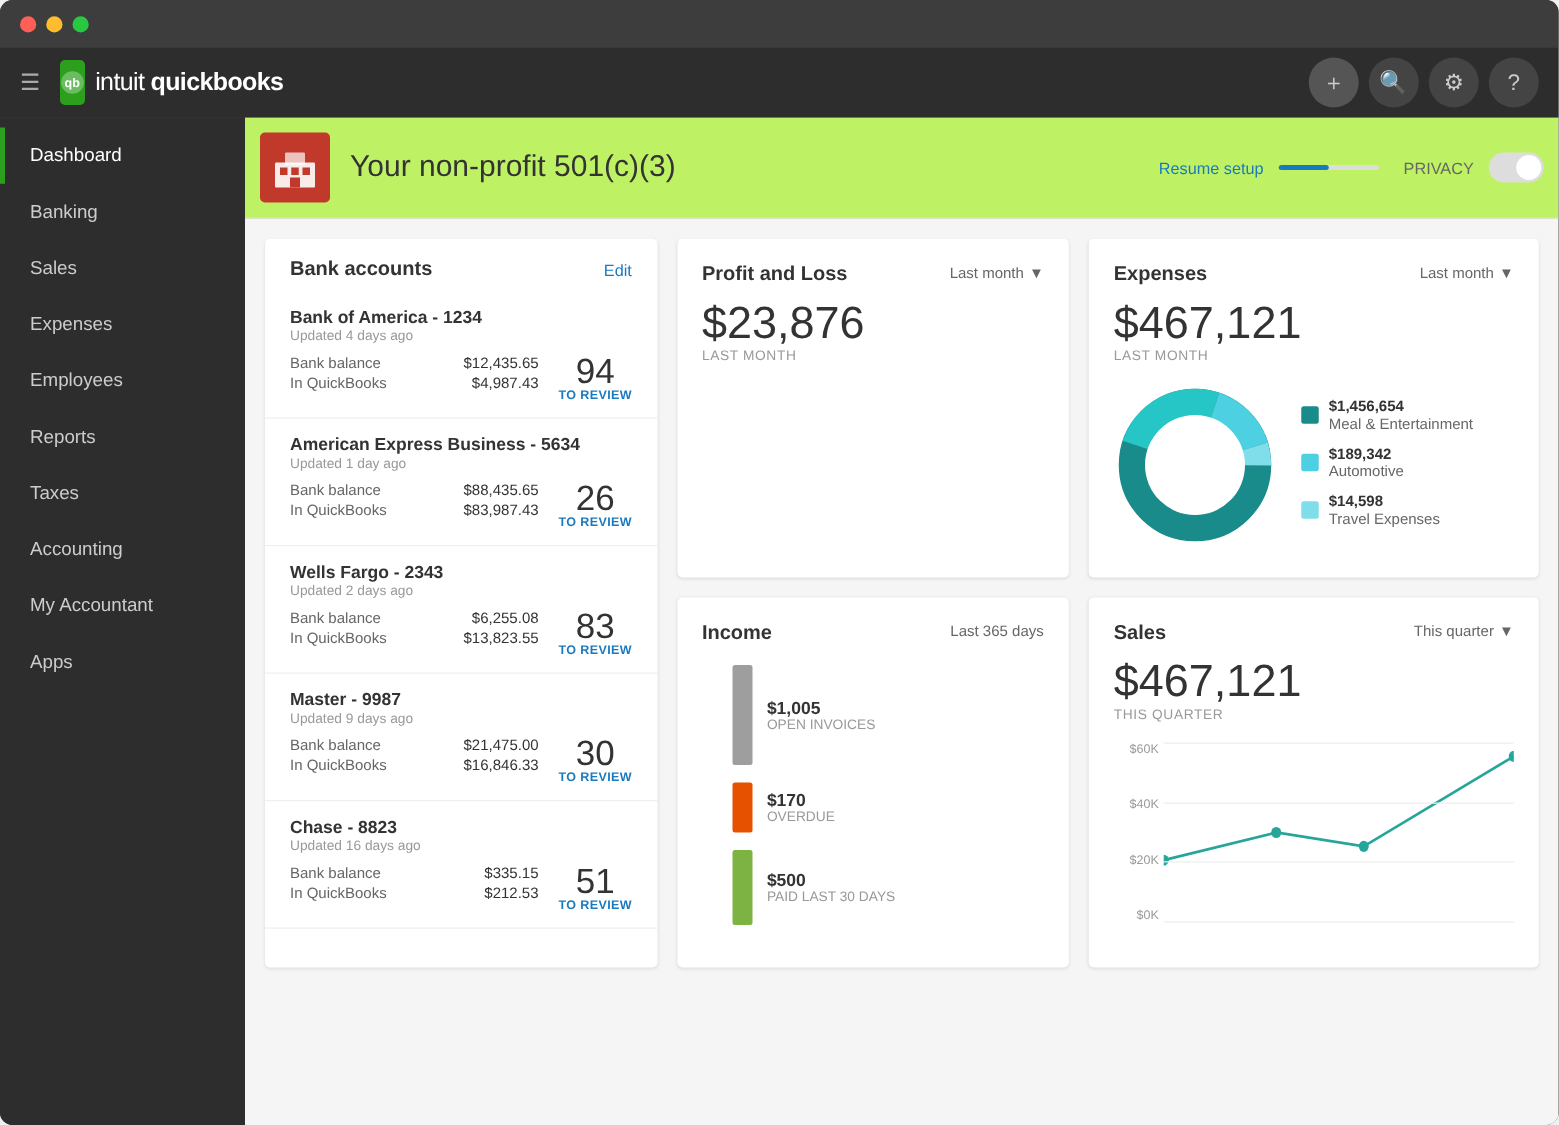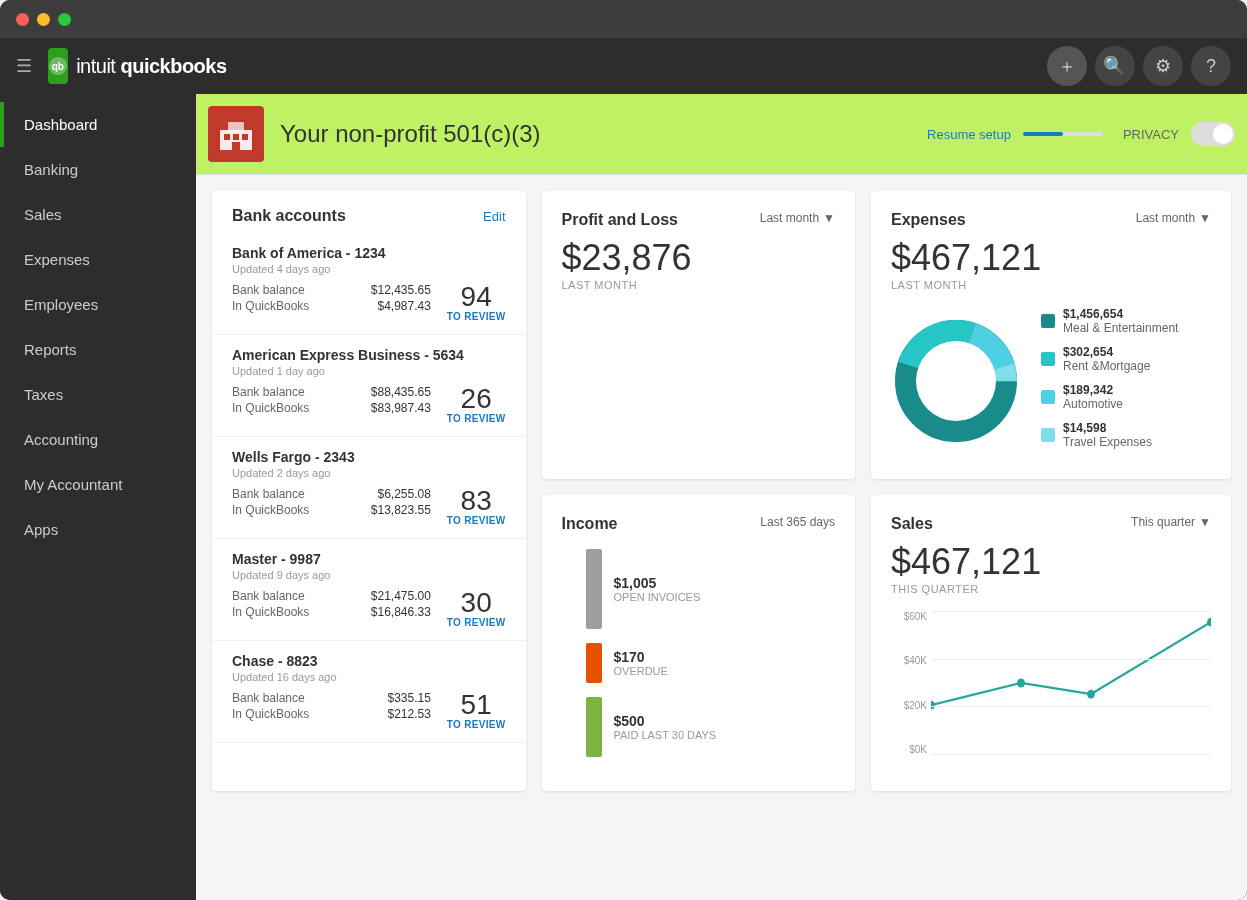--- a/index.html
+++ b/index.html
@@ -241,27 +241,20 @@
 
               <div class="legend">
                 <div class="legend-item">
                   <div class="legend-dot" style="background:#1a8b8b;"></div>
                   <div>
                     <span class="legend-amount">$1,456,654</span>
                     <span class="legend-label">Meal &amp; Entertainment</span>
                   </div>
                 </div>
                 <div class="legend-item">
-                  <div class="legend-dot" style="background:#26c6c6;"></div>
-                  <div>
-                    <span class="legend-amount">$302,654</span>
-                    <span class="legend-label">Rent &amp;Mortgage</span>
-                  </div>
-                </div>
-                <div class="legend-item">
                   <div class="legend-dot" style="background:#4dd0e1;"></div>
                   <div>
                     <span class="legend-amount">$189,342</span>
                     <span class="legend-label">Automotive</span>
                   </div>
                 </div>
                 <div class="legend-item">
                   <div class="legend-dot" style="background:#80deea;"></div>
                   <div>
                     <span class="legend-amount">$14,598</span>

